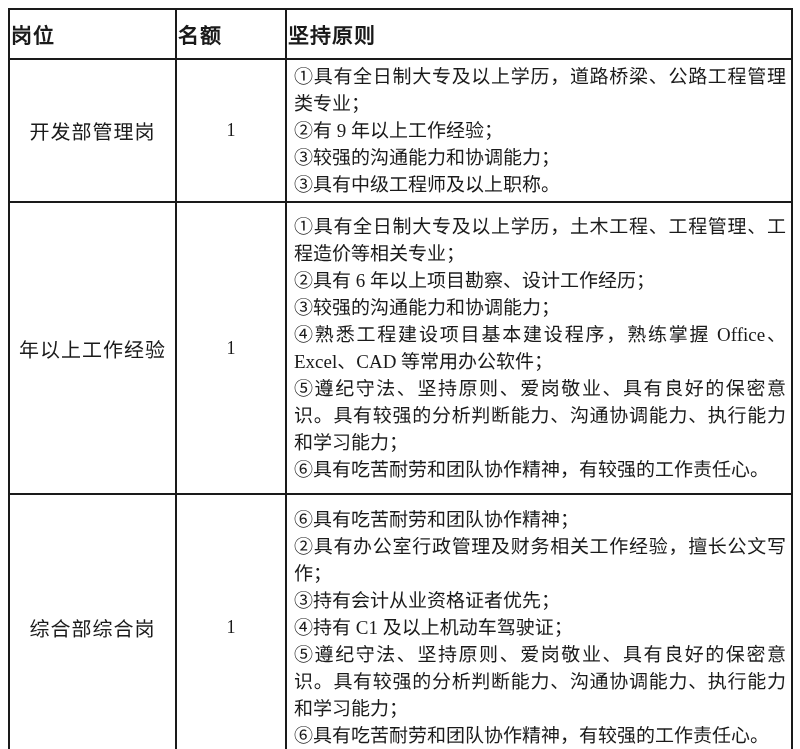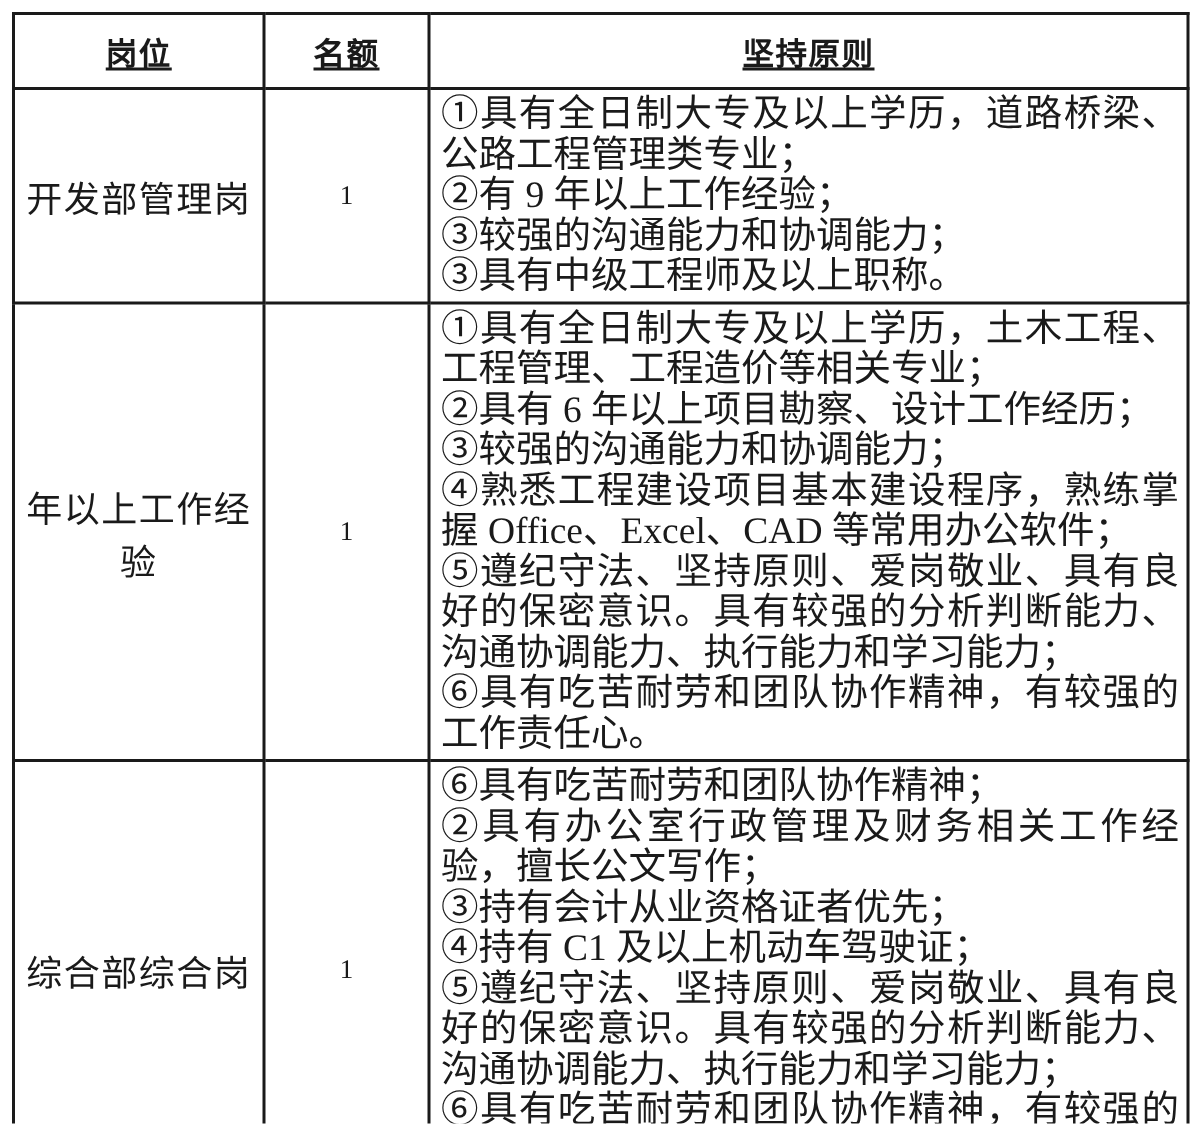--- a/index.html
+++ b/index.html
@@ -27,36 +27,35 @@
   table.recruit col.c-cond     { width: 506px; }
   table.recruit th,
   table.recruit td {
     border: 2px solid #1a1a1a;
     background: #ffffff;
   }
   table.recruit th {
     height: 46px;
     font-size: 21px;
     font-weight: bold;
-    text-align: center;
+    text-align: left;
     vertical-align: middle;
     letter-spacing: 1px;
-    text-decoration: underline;
   }
   td.cell-position,
   td.cell-quota {
     text-align: center;
     vertical-align: middle;
-    font-size: 24px;
+    font-size: 20px;
     letter-spacing: 1px;
   }
   td.cell-quota { font-size: 18px; letter-spacing: 0; }
   td.cell-cond {
     vertical-align: middle;
-    font-size: 25px;
+    font-size: 19px;
     line-height: 27px;
     padding: 3px 5px 3px 7px;
     text-align: justify;
   }
   td.cell-cond p {
     margin: 0;
     padding: 0;
   }
   tr.row-1 td { height: 132px; }
   tr.row-2 td { height: 284px; }

